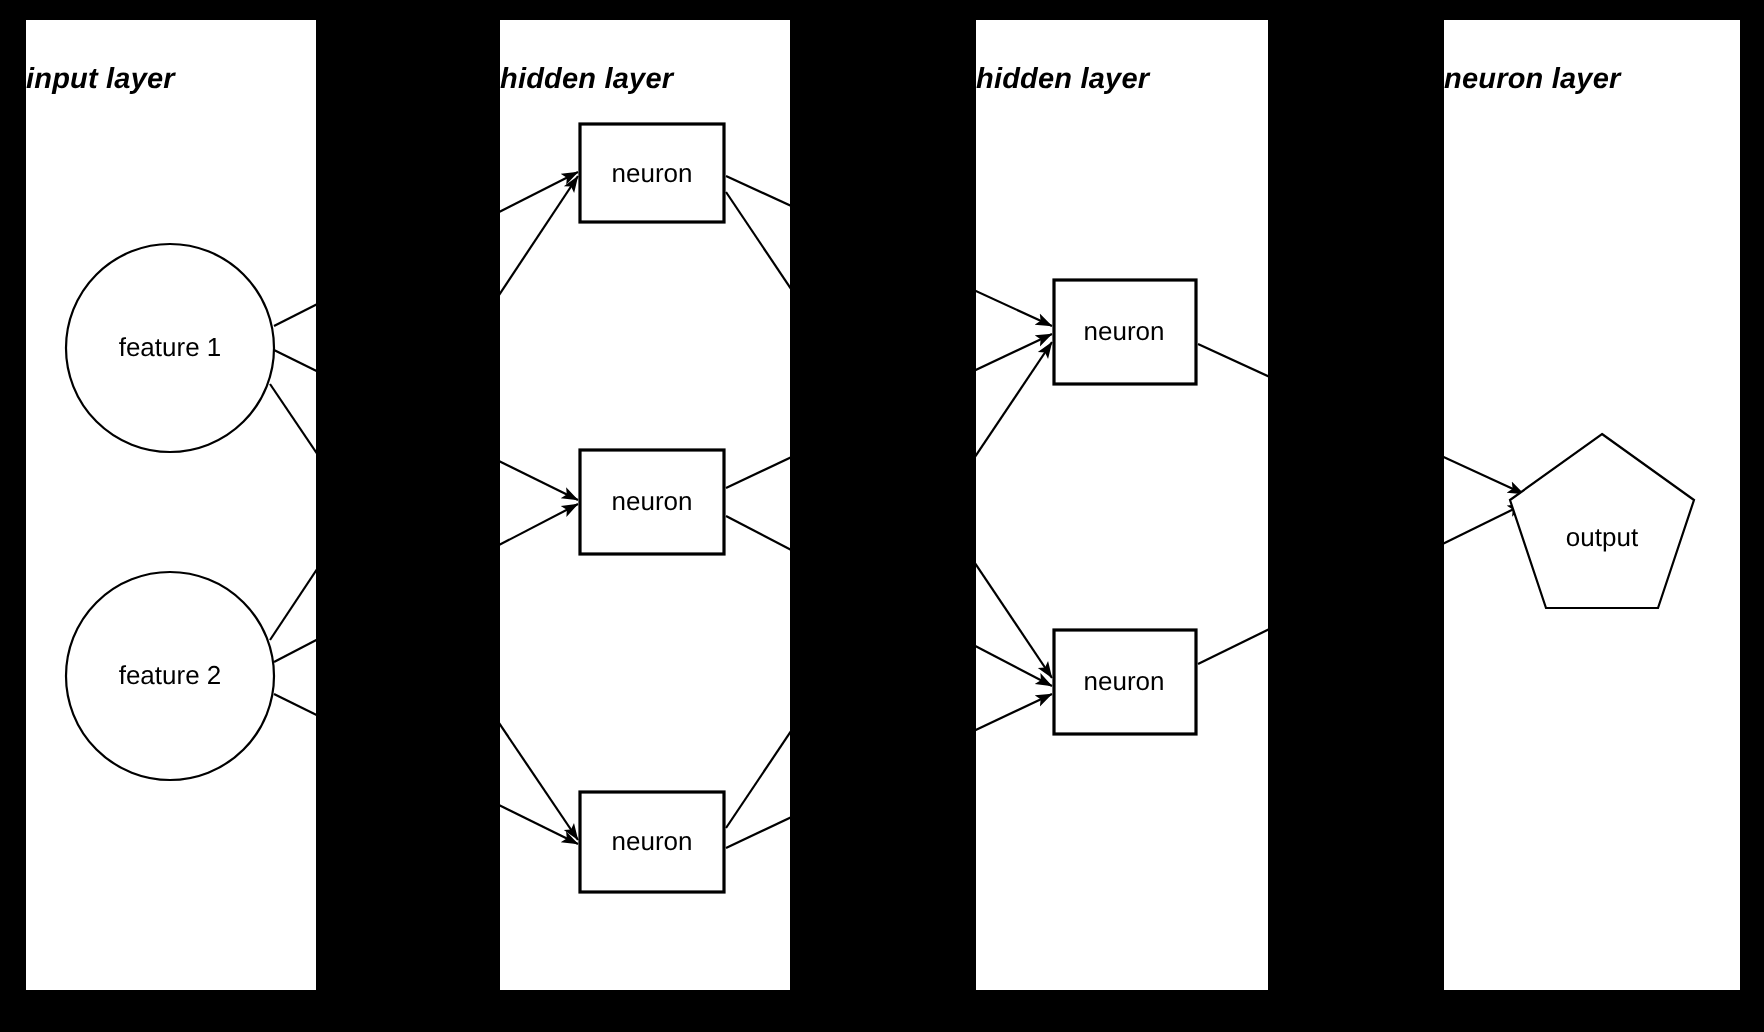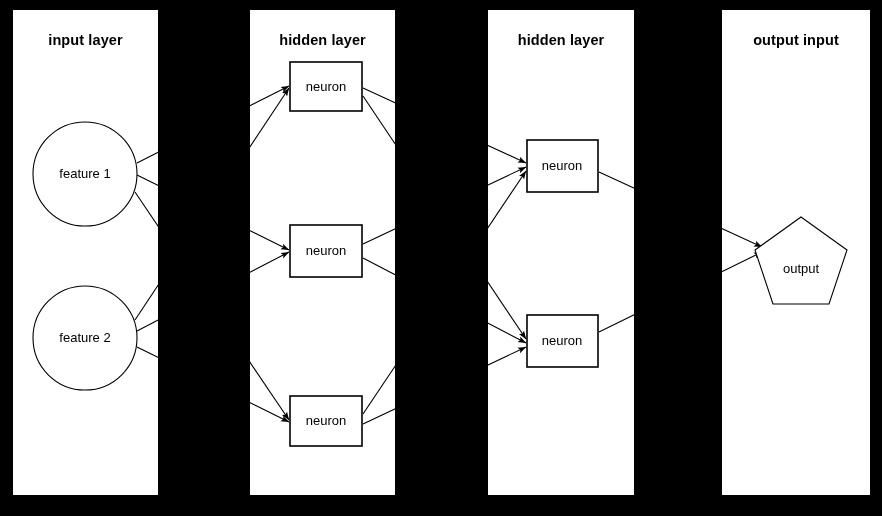--- a/index.html
+++ b/index.html
@@ -19,26 +19,27 @@
     overflow: hidden;
   }
   .panel {
     position: absolute;
     background: #ffffff;
     box-sizing: border-box;
   }
   .panel-title {
     position: absolute;
     width: 100%;
-    text-align: center;
+    text-align: left;
     font-weight: bold;
     font-size: 14.5px;
     color: #000000;
     font-family: "Liberation Sans", sans-serif;
     letter-spacing: 0.1px;
+    font-style: italic;
   }
   .svg-layer {
     position: absolute;
     left: 0;
     top: 0;
     width: 882px;
     height: 516px;
     pointer-events: none;
   }
   .node-label {
@@ -73,21 +74,21 @@
 
   <div class="panel" style="left:250px; top:10px; width:145px; height:485px;">
     <div class="panel-title" style="top:22px;">hidden layer</div>
   </div>
 
   <div class="panel" style="left:488px; top:10px; width:146px; height:485px;">
     <div class="panel-title" style="top:22px;">hidden layer</div>
   </div>
 
   <div class="panel" style="left:722px; top:10px; width:148px; height:485px;">
-    <div class="panel-title" style="top:22px;">output input</div>
+    <div class="panel-title" style="top:22px;">neuron layer</div>
   </div>
 
   <svg class="svg-layer" viewBox="0 0 882 516">
     <defs>
       <marker id="ah" markerWidth="9" markerHeight="9" refX="7.4" refY="3.1" orient="auto" markerUnits="strokeWidth">
         <path d="M0,0.3 L7.6,3.1 L0,5.9 L1.7,3.1 Z" fill="#000000"></path>
       </marker>
     </defs>
 
     <g>

